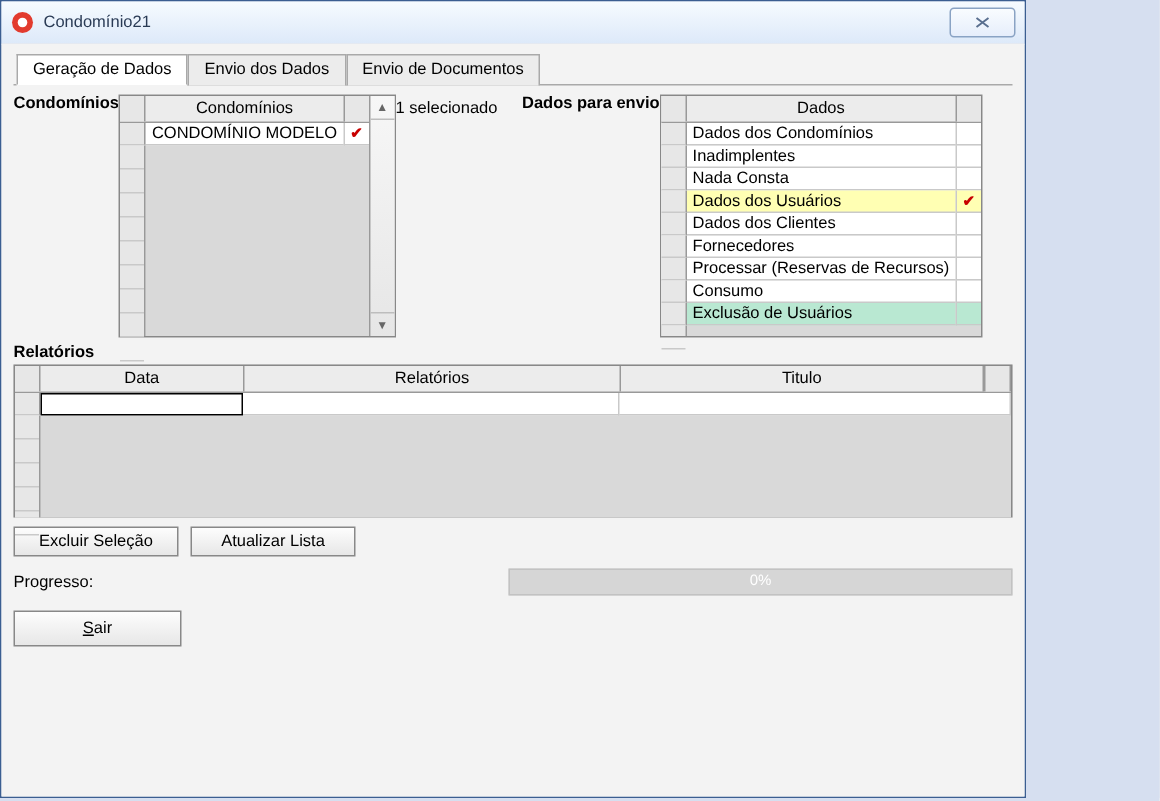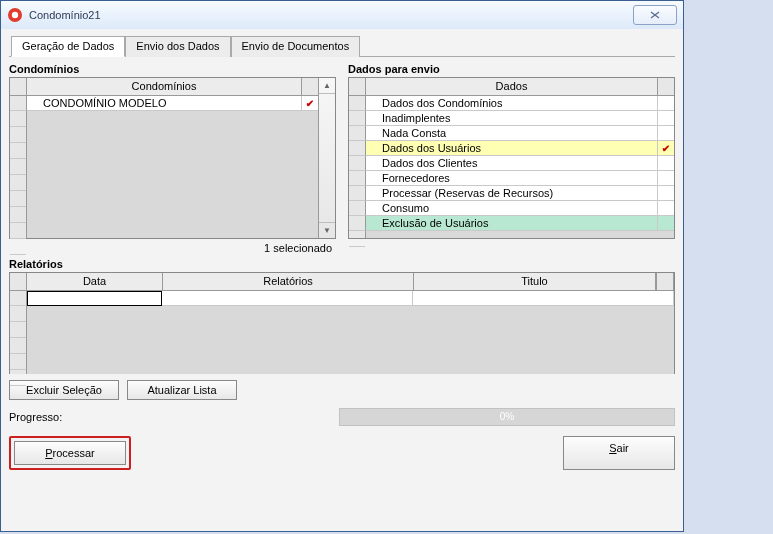--- a/index.html
+++ b/index.html
@@ -77,21 +77,21 @@
   }
 
   .upper-row {
     display: flex;
     gap: 12px;
     margin-top: 6px;
   }
   .group {
     flex: 1;
     display: flex;
-    flex-direction: column;
+    flex-direction: row;
   }
   .group-title {
     font-weight: bold;
     margin-bottom: 2px;
   }
   .grid-wrap {
     border: 1px solid #888;
     background: #fff;
     position: relative;
   }
@@ -124,21 +124,21 @@
   }
   .grid-row .row-handle {
     width: 16px;
     background: #e7e7e7;
     border-right: 1px solid #999;
     border-bottom: 1px solid #c9c9c9;
   }
   .grid-row .cell {
     flex: 1;
     border-bottom: 1px solid #c9c9c9;
-    padding: 0 16px;
+    padding: 0 4px;
     line-height: 15px;
     white-space: nowrap;
     overflow: hidden;
   }
   .grid-row .chk {
     width: 16px;
     border-left: 1px solid #c9c9c9;
     border-bottom: 1px solid #c9c9c9;
     display:flex; align-items:center; justify-content:center;
     font-size:10px;
@@ -463,20 +463,17 @@
     </div>
 
     <div class="progress-row">
       <div class="progress-label">Progresso:</div>
       <div class="progress-bar">
         <span>0%</span>
       </div>
     </div>
 
     <div class="bottom-btn-row">
-      <span class="process-hl">
-        <div class="process-btn underline-first">Processar</div>
-      </span>
       <div class="sair-btn underline-first">Sair</div>
     </div>
 
   </div>
 </div>
 
 </body></html>

